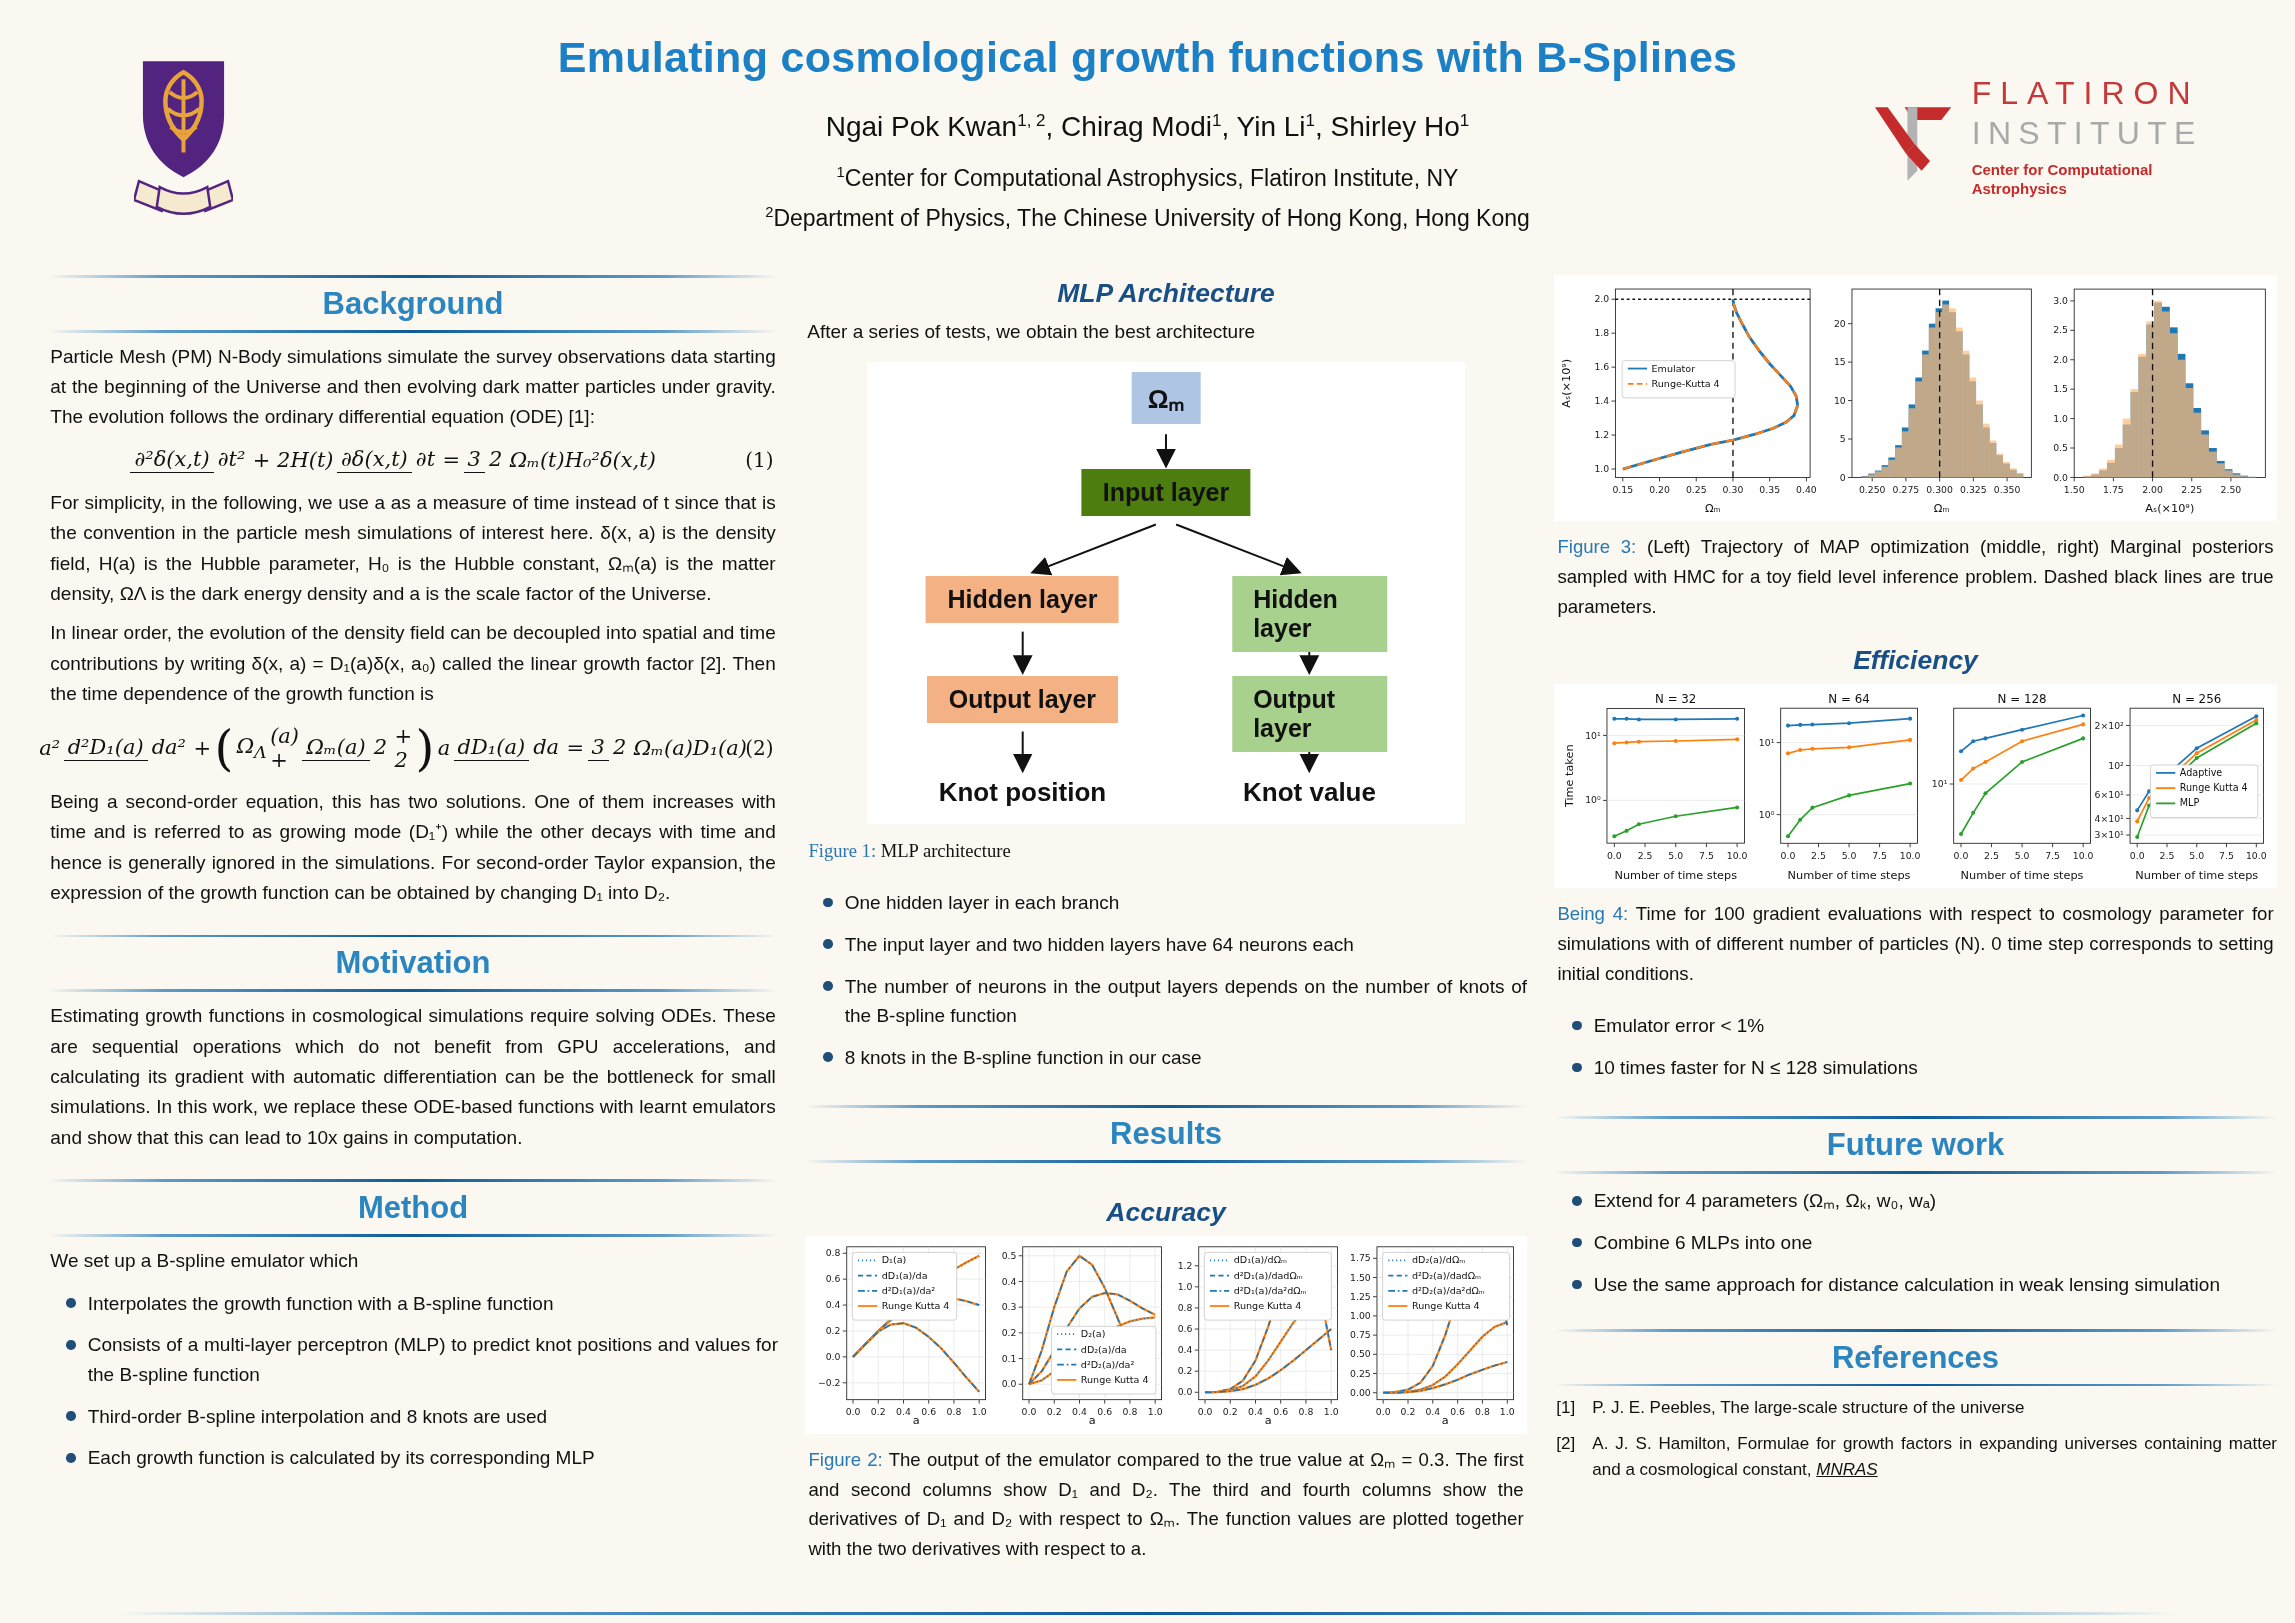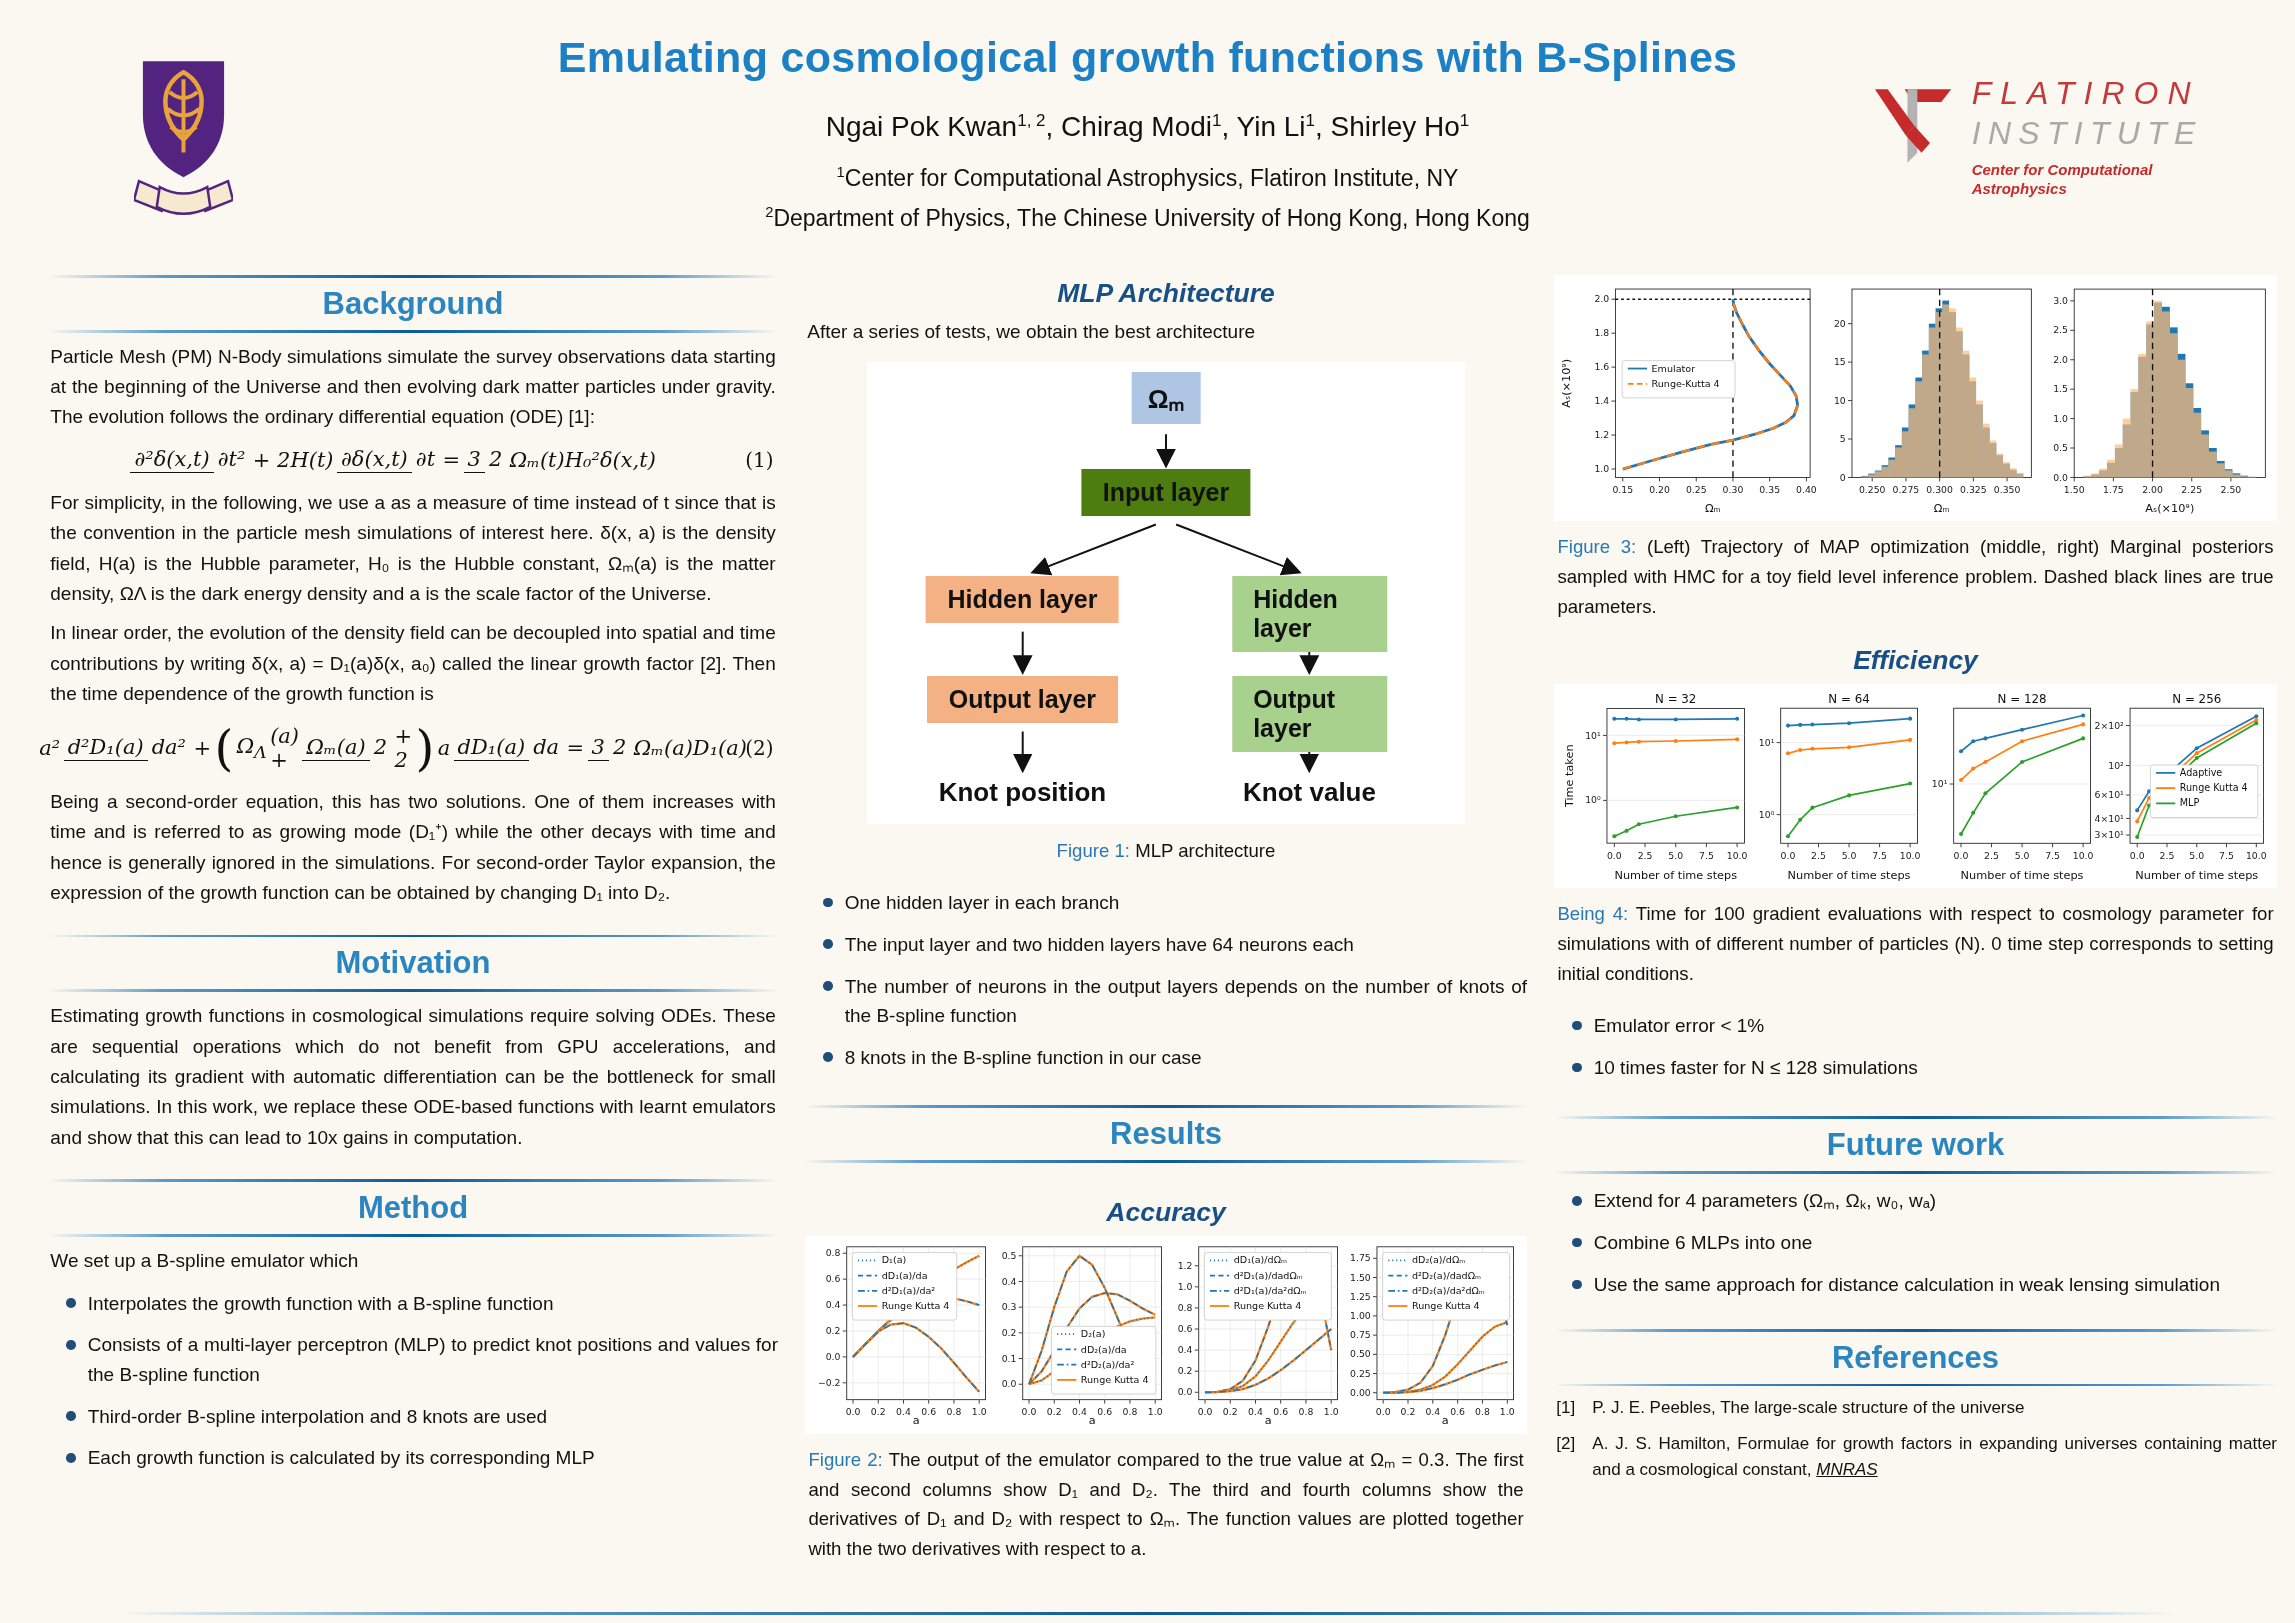--- a/index.html
+++ b/index.html
@@ -13,21 +13,21 @@
   .header{position:relative;height:271px;}
   .page-title{
     text-align:center;padding-top:33px;font-size:43px;font-weight:bold;
     color:#1b80c5;letter-spacing:0.3px;
   }
   .authors{text-align:center;font-size:28px;margin-top:29px;color:#101010;}
   .authors sup{font-size:17px;}
   .affils{text-align:center;font-size:23px;margin-top:14.7px;color:#101010;line-height:1.75;}
   .affils sup{font-size:14.7px;}
   .cuhk{position:absolute;left:134px;top:54px;width:99px;height:175px;}
-  .flatiron{position:absolute;right:62px;top:67px;width:361px;display:flex;gap:14.7px;align-items:center;font-style:italic;}
+  .flatiron{position:absolute;right:62px;top:67px;width:361px;display:flex;gap:14.7px;align-items:flex-end;}
   .fi-text{padding-top:8px;}
   .fi-line1{font-size:32px;letter-spacing:9px;color:#c43a3a;font-weight:400;}
   .fi-line2{font-size:32px;letter-spacing:7.3px;color:#a9a9a9;font-weight:400;margin-top:3.4px;}
   .fi-line3{font-size:15px;font-weight:bold;color:#c62b2b;margin-top:9px;line-height:1.25;}
   
   .columns{position:absolute;top:275px;left:48px;display:flex;gap:27px;}
   .col{display:flex;flex-direction:column;}
   .col-left{width:730px;}
   .col-mid{width:722px;}
   .col-right{width:723px;}
@@ -49,21 +49,21 @@
   .frac{display:inline-flex;flex-direction:row;line-height:1.18;}
   .frac .fn{border-bottom:1.4px solid #111;padding:0 4px;}
   .frac .fd{padding:0 4px;}
   .bigp{font-size:2.3em;font-style:normal;font-weight:300;line-height:0;}
   .eqno{position:absolute;right:4.5px;top:50%;transform:translateY(-50%);
         font-family:"DejaVu Serif",serif;font-size:20px;}
   
   .figrow{background:#ffffff;display:flex;justify-content:center;align-items:flex-end;padding:4.5px 0;}
   .caption{font-size:18.6px;line-height:1.6;text-align:justify;margin:11.3px 3.4px 4.5px;}
   .caption .cl{color:#2878b6;}
-  .caption.center{text-align:center;}
+  .caption.center{text-align:left;font-family:Liberation Serif, serif;}
   svg text.tk{font-size:16.5px;fill:#222;font-family:"DejaVu Sans",sans-serif;}
   svg text.axl{font-size:20px;fill:#111;font-family:"DejaVu Sans",sans-serif;}
   svg text.ttl{font-size:21px;fill:#111;font-family:"DejaVu Sans",sans-serif;}
   svg text.lg{font-size:17px;fill:#111;font-family:"DejaVu Sans",sans-serif;}
   
   .diagram{position:relative;width:598px;height:462px;background:#ffffff;margin:5.6px auto 0;}
   .dbox{position:absolute;transform:translateX(-50%);font-weight:bold;font-size:25px;
         padding:9px 21.4px;color:#111;font-family:"Liberation Sans",sans-serif;}
   .dlabel{position:absolute;transform:translateX(-50%);font-weight:bold;font-size:26px;}
   .box-omega{background:#aec6e4;padding:8px 16px;font-size:26px;}

